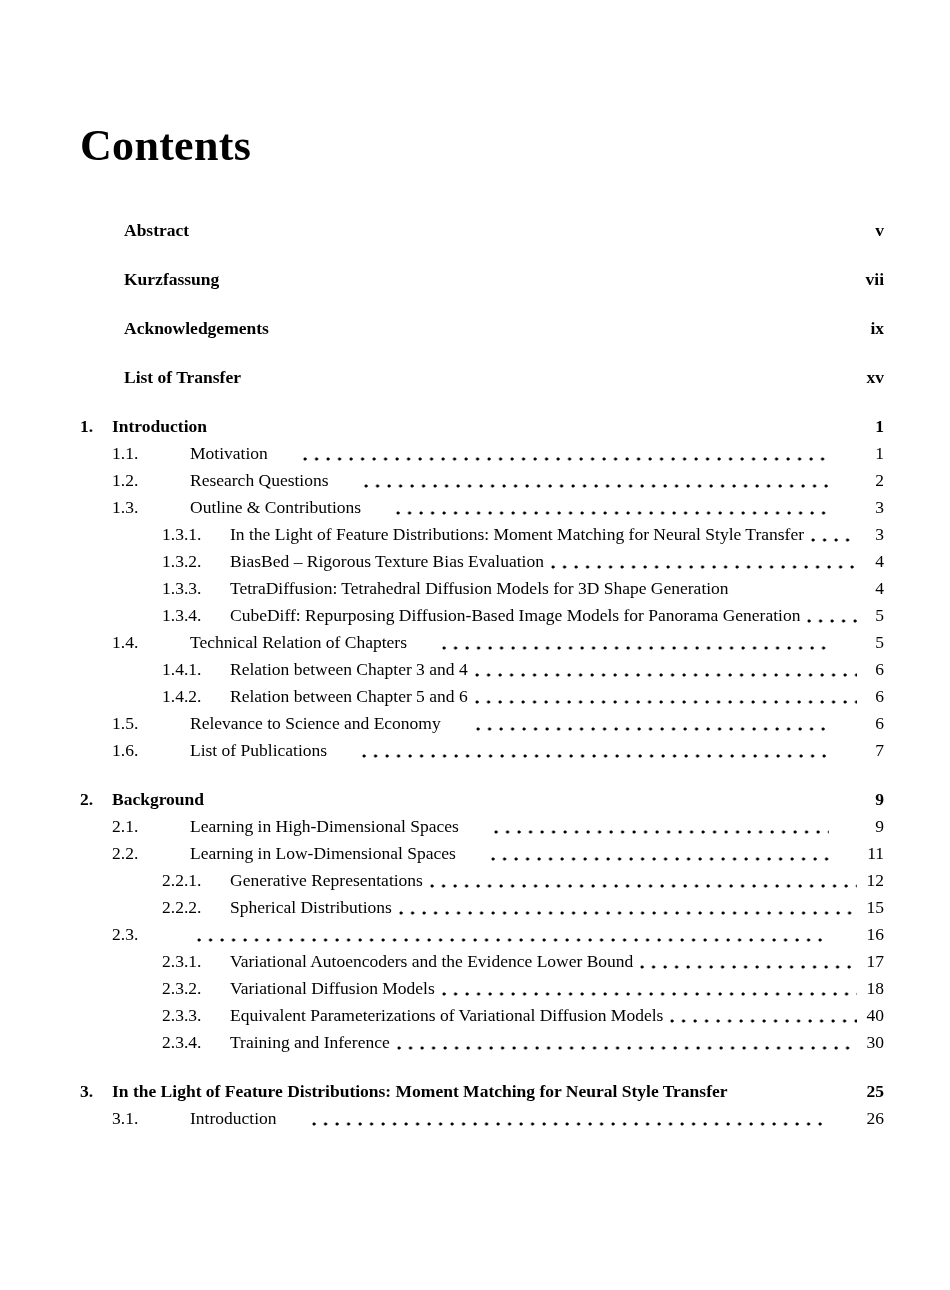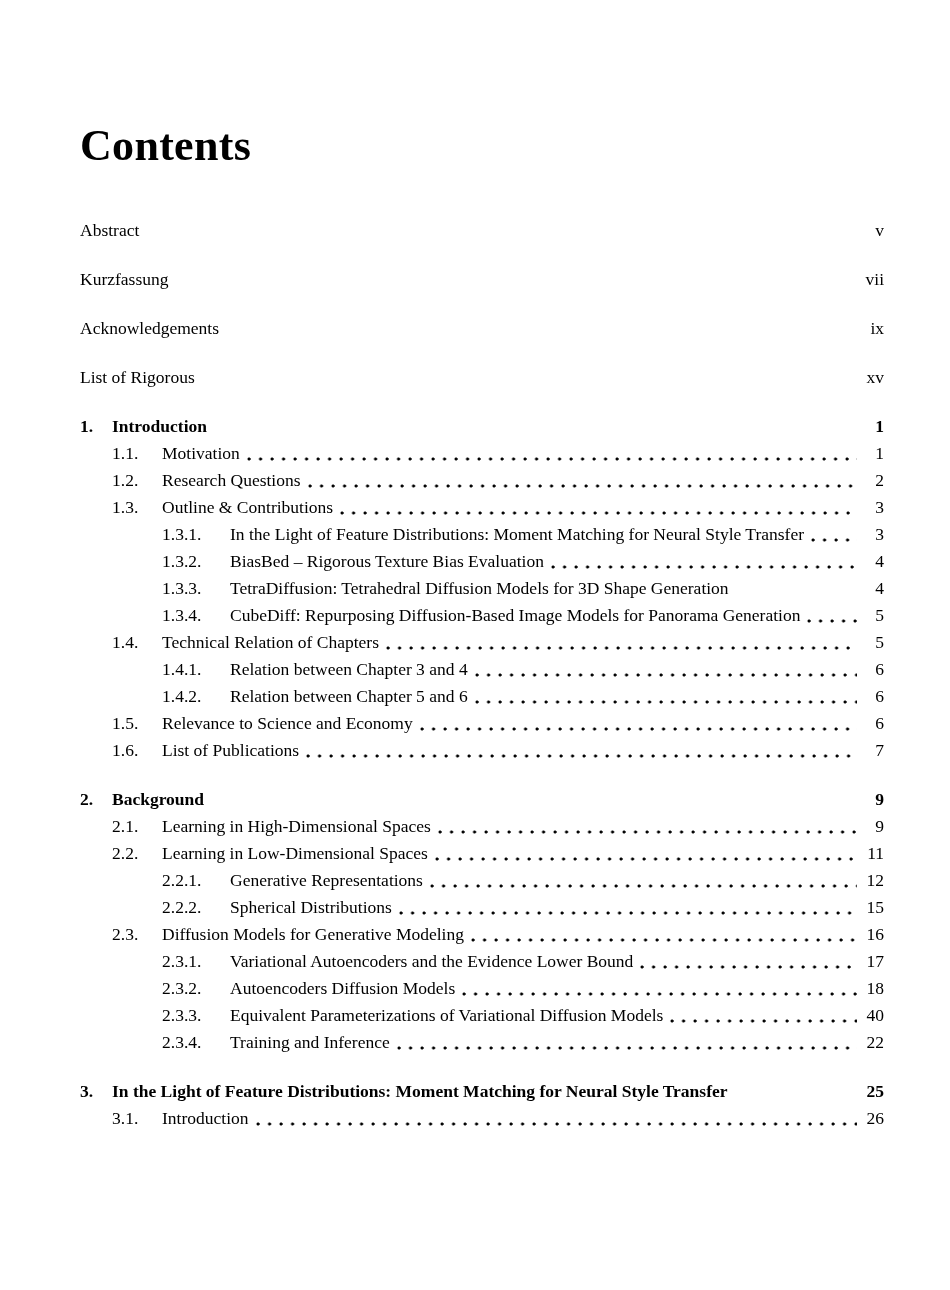--- a/index.html
+++ b/index.html
@@ -35,25 +35,25 @@
   .dots {
     flex: 1 1 10px;
     min-width: 10px;
     height: 4px;
     margin: 0 3px 6px 6px;
     background-image: radial-gradient(circle at 3px 2px, #000 1.3px, rgba(0,0,0,0) 1.8px);
     background-size: 11.5px 4px;
     background-repeat: repeat-x;
     background-position: left bottom;
   }
-  .fm   { font-weight: normal; margin-top: 22px; }
+  .fm   { font-weight: bold; margin-top: 22px; margin-left: 44px; }
   .chap { font-weight: bold; margin-top: 22px; }
   .fm .dots, .chap .dots, .nodots .dots { background-image: none; }
   .chap .num { width: 32px; }
-  .l1 { padding-left: 32px; }
+  .l1 { padding-left: 32px; gap: 28px; }
   .l1 .num { width: 50px; }
   .l2 { padding-left: 82px; }
   .l2 .num { width: 68px; }
 </style>
 </head>
 <body>
 
 <div class="page">
 
   <h1 class="contents-title">Contents</h1>
@@ -67,21 +67,21 @@
     <span class="ttl">Kurzfassung</span>
     <span class="dots"></span>
     <span class="pg">vii</span>
   </div>
   <div class="row fm">
     <span class="ttl">Acknowledgements</span>
     <span class="dots"></span>
     <span class="pg">ix</span>
   </div>
   <div class="row fm">
-    <span class="ttl">List of Rigorous</span>
+    <span class="ttl">List of Transfer</span>
     <span class="dots"></span>
     <span class="pg">xv</span>
   </div>
 
   <div class="row chap">
     <span class="num">1.</span>
     <span class="ttl">Introduction</span>
     <span class="dots"></span>
     <span class="pg">1</span>
   </div>
@@ -185,47 +185,46 @@
     <span class="pg">12</span>
   </div>
   <div class="row l2">
     <span class="num">2.2.2.</span>
     <span class="ttl">Spherical Distributions</span>
     <span class="dots"></span>
     <span class="pg">15</span>
   </div>
   <div class="row l1">
     <span class="num">2.3.</span>
-    <span class="ttl">Diffusion Models for Generative Modeling</span>
     <span class="dots"></span>
     <span class="pg">16</span>
   </div>
   <div class="row l2">
     <span class="num">2.3.1.</span>
     <span class="ttl">Variational Autoencoders and the Evidence Lower Bound</span>
     <span class="dots"></span>
     <span class="pg">17</span>
   </div>
   <div class="row l2">
     <span class="num">2.3.2.</span>
-    <span class="ttl">Autoencoders Diffusion Models</span>
+    <span class="ttl">Variational Diffusion Models</span>
     <span class="dots"></span>
     <span class="pg">18</span>
   </div>
   <div class="row l2">
     <span class="num">2.3.3.</span>
     <span class="ttl">Equivalent Parameterizations of Variational Diffusion Models</span>
     <span class="dots"></span>
     <span class="pg">40</span>
   </div>
   <div class="row l2">
     <span class="num">2.3.4.</span>
     <span class="ttl">Training and Inference</span>
     <span class="dots"></span>
-    <span class="pg">22</span>
+    <span class="pg">30</span>
   </div>
 
   <div class="row chap">
     <span class="num">3.</span>
     <span class="ttl">In the Light of Feature Distributions: Moment Matching for Neural Style Transfer</span>
     <span class="dots"></span>
     <span class="pg">25</span>
   </div>
 
   <div class="row l1">

